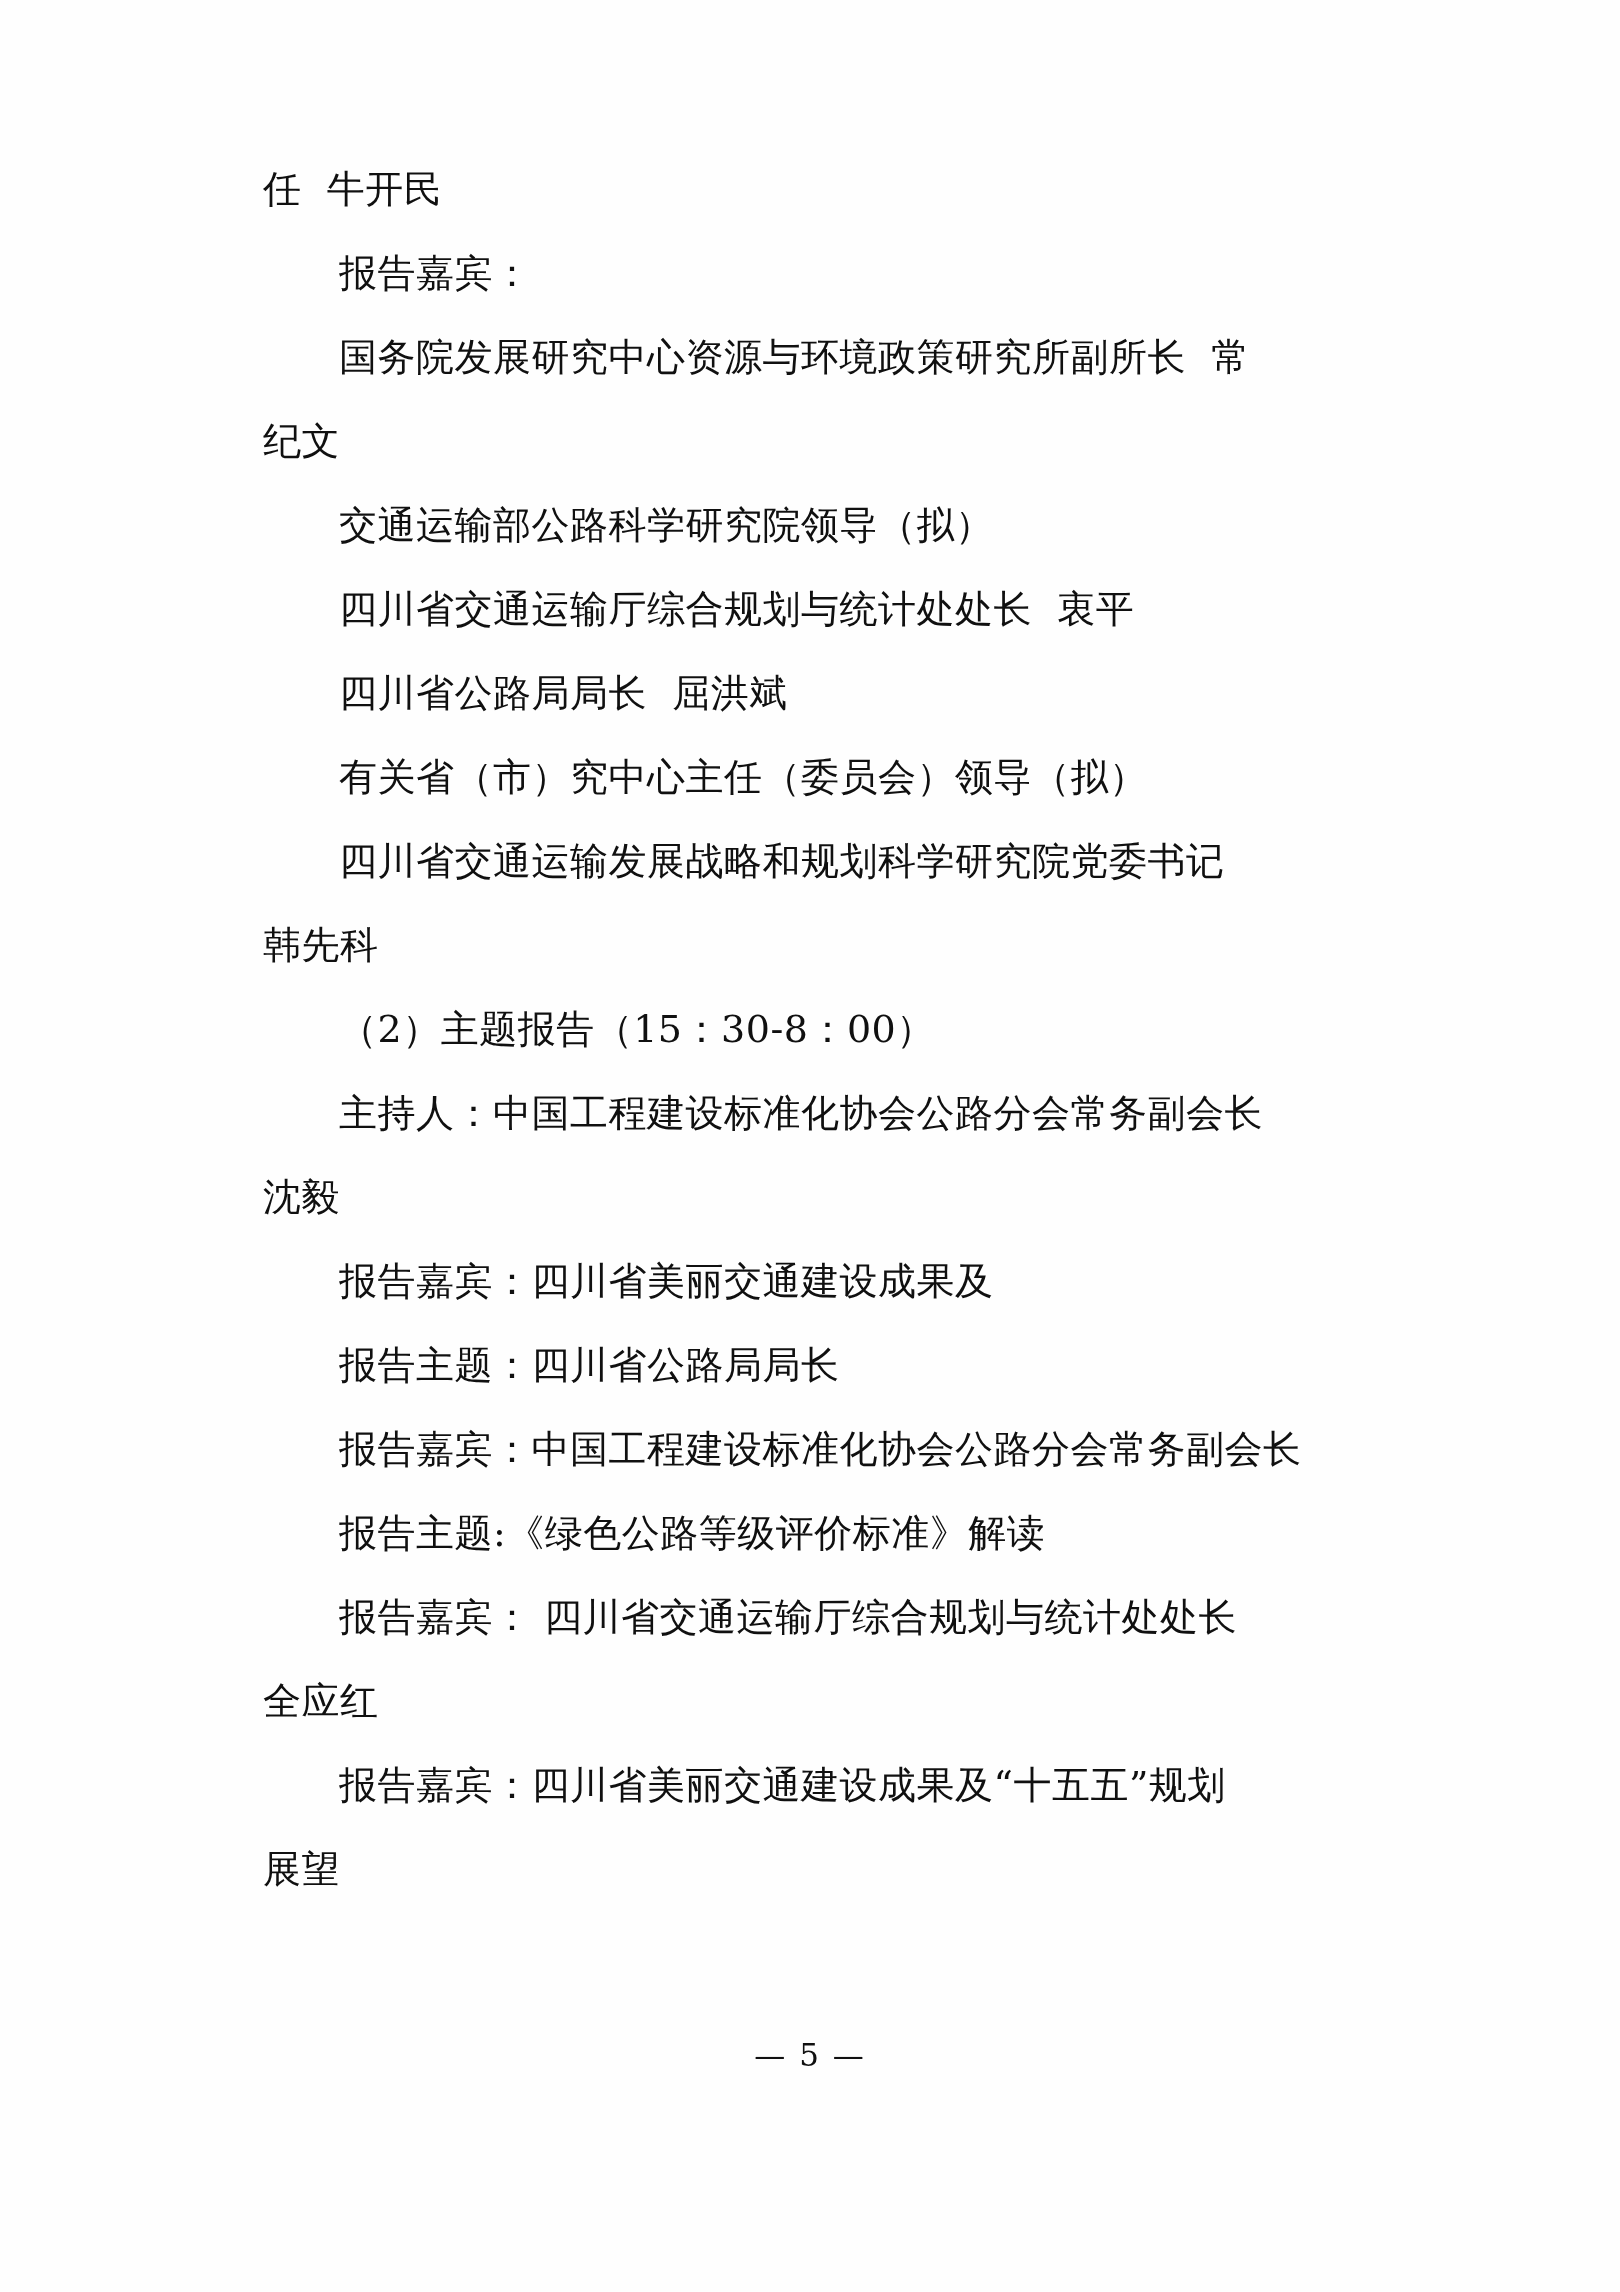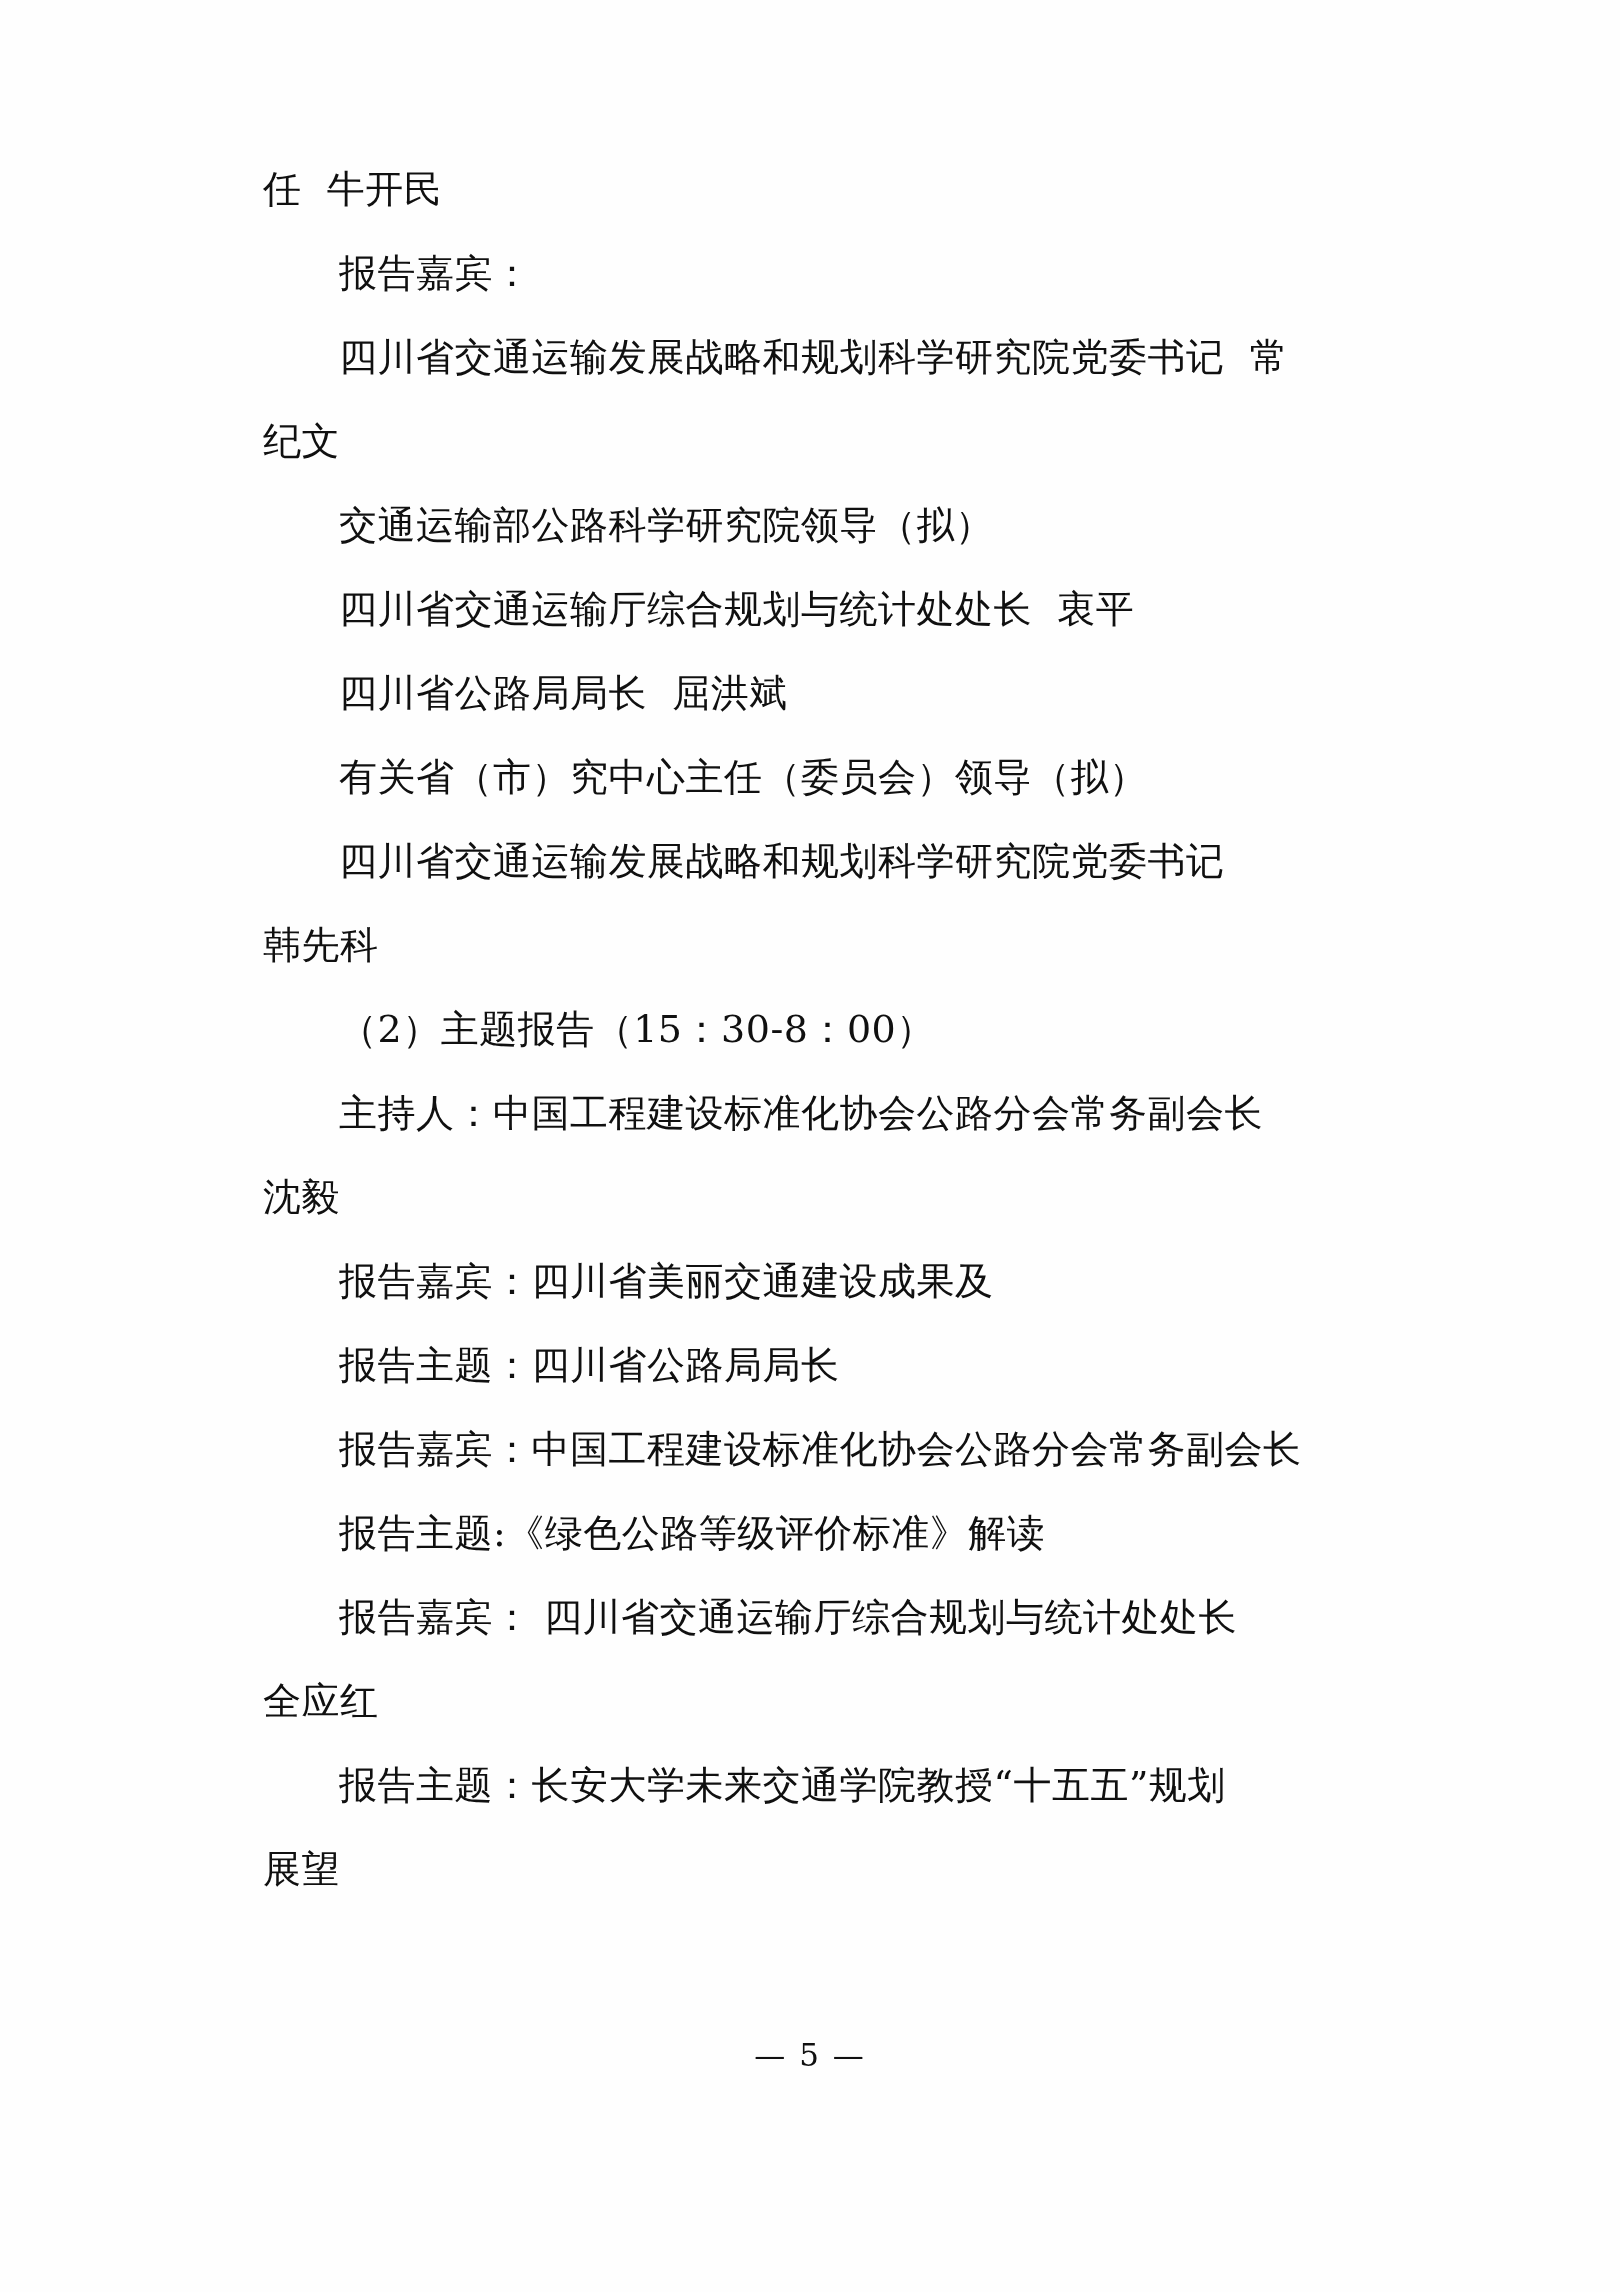--- a/index.html
+++ b/index.html
@@ -50,35 +50,35 @@
     font-family: "DejaVu Serif", "Liberation Serif", serif;
   }
 </style>
 </head>
 <body>
 
 <div class="page">
   <div class="content">
     <div class="line noindent">任  牛开民</div>
     <div class="line indent">报告嘉宾：</div>
-    <div class="line indent">四川省交通运输发展战略和规划科学研究院党委书记  常</div>
+    <div class="line indent">国务院发展研究中心资源与环境政策研究所副所长  常</div>
     <div class="line noindent">纪文</div>
     <div class="line indent">交通运输部公路科学研究院领导（拟）</div>
     <div class="line indent">四川省交通运输厅综合规划与统计处处长  衷平</div>
     <div class="line indent">四川省公路局局长  屈洪斌</div>
     <div class="line indent">有关省（市）究中心主任（委员会）领导（拟）</div>
     <div class="line indent">四川省交通运输发展战略和规划科学研究院党委书记</div>
     <div class="line noindent">韩先科</div>
     <div class="line indent">（2）主题报告（15：30-8：00）</div>
     <div class="line indent">主持人：中国工程建设标准化协会公路分会常务副会长</div>
     <div class="line noindent">沈毅</div>
     <div class="line indent">报告嘉宾：四川省美丽交通建设成果及</div>
     <div class="line indent">报告主题：四川省公路局局长</div>
     <div class="line indent">报告嘉宾：中国工程建设标准化协会公路分会常务副会长</div>
     <div class="line indent">报告主题:《绿色公路等级评价标准》解读</div>
     <div class="line indent">报告嘉宾： 四川省交通运输厅综合规划与统计处处长</div>
     <div class="line noindent">全应红</div>
-    <div class="line indent">报告主题：长安大学未来交通学院教授“十五五”规划</div>
+    <div class="line indent">报告嘉宾：四川省美丽交通建设成果及“十五五”规划</div>
     <div class="line noindent">展望</div>
   </div>
   <div class="footer">— 5 —</div>
 </div>
 
 
 </body></html>

